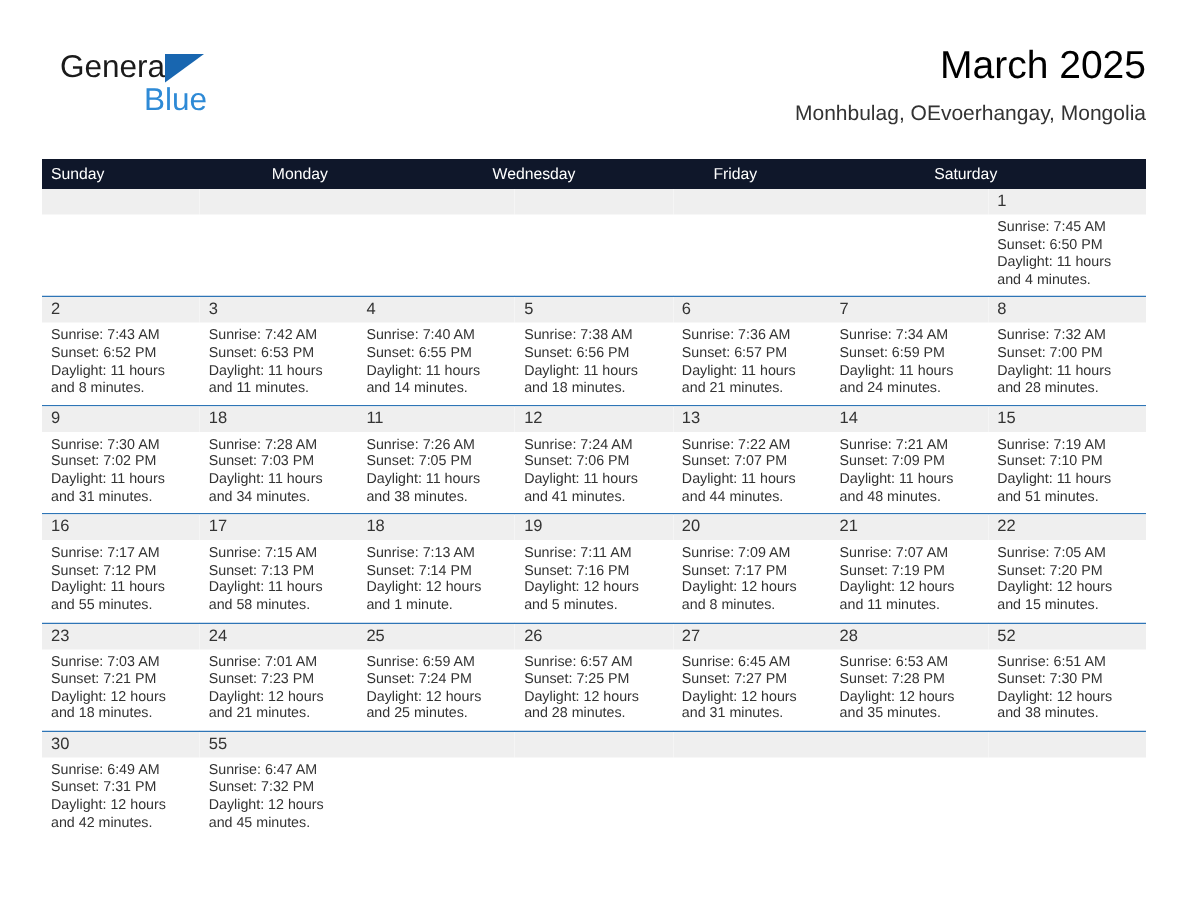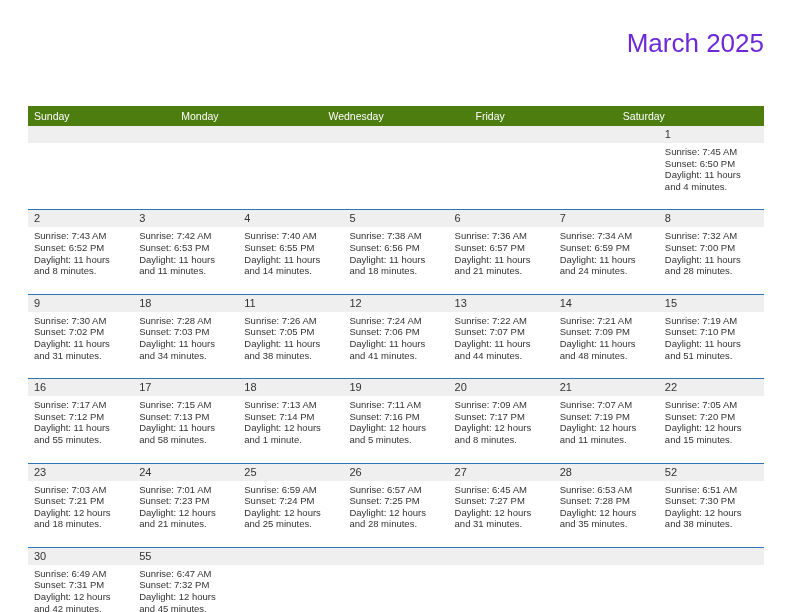--- a/index.html
+++ b/index.html
@@ -69,21 +69,21 @@
 
   .title-block {
     position: absolute;
     right: 0;
     top: 0;
     text-align: right;
   }
   .cal-title {
     font-size: 26px;
     font-weight: normal;
-    color: #6d28d9;
+    color: #000000;
     line-height: 1.2;
     margin: 0;
     white-space: nowrap;
   }
   .cal-subtitle {
     font-size: 14px;
     color: #333333;
     margin-top: 8px;
     line-height: 1.2;
     white-space: nowrap;
@@ -92,21 +92,21 @@
   
   .calendar {
     position: absolute;
     left: 28px;
     top: 106px;
     width: 736px;
   }
 
   .weekday-row {
     display: flex;
-    background: #4d7c0f;
+    background: #0f172a;
     height: 20px;
   }
   .weekday {
     flex: 1 1 0;
     color: #ffffff;
     font-size: 10.5px;
     line-height: 20px;
     padding-left: 6px;
     box-sizing: border-box;
     white-space: nowrap;
@@ -130,42 +130,48 @@
   .day-num-band {
     background: #efefef;
     height: 17px;
     padding: 0 0 0 6px;
     box-sizing: border-box;
     font-size: 11px;
     line-height: 17px;
     color: #333333;
   }
   .day-body {
-    padding: 3px 6px 17px 6px;
+    padding: 3px 6px 5px 6px;
     font-size: 9.5px;
     line-height: 11.6px;
     color: #333333;
   }
   .day-body div {
     white-space: nowrap;
   }
   .day-cell.empty .day-body {
     visibility: hidden;
   }
 </style>
 </head>
 <body>
 
 <div class="page">
 
   <div class="top-bar">
 
+    <div class="logo">
+      <span class="logo-general">General</span>
+      <span class="logo-tri"></span>
+      <span class="logo-blue">Blue</span>
+    </div>
 
     <div class="title-block">
       <div class="cal-title">March 2025</div>
+      <div class="cal-subtitle">Monhbulag, OEvoerhangay, Mongolia</div>
     </div>
 
   </div>
 
   <div class="calendar">
     <div class="weekday-row">
       <div class="weekday">Sunday</div>
       <div class="weekday">Monday</div>
       <div class="weekday">Wednesday</div>
       <div class="weekday">Friday</div>

